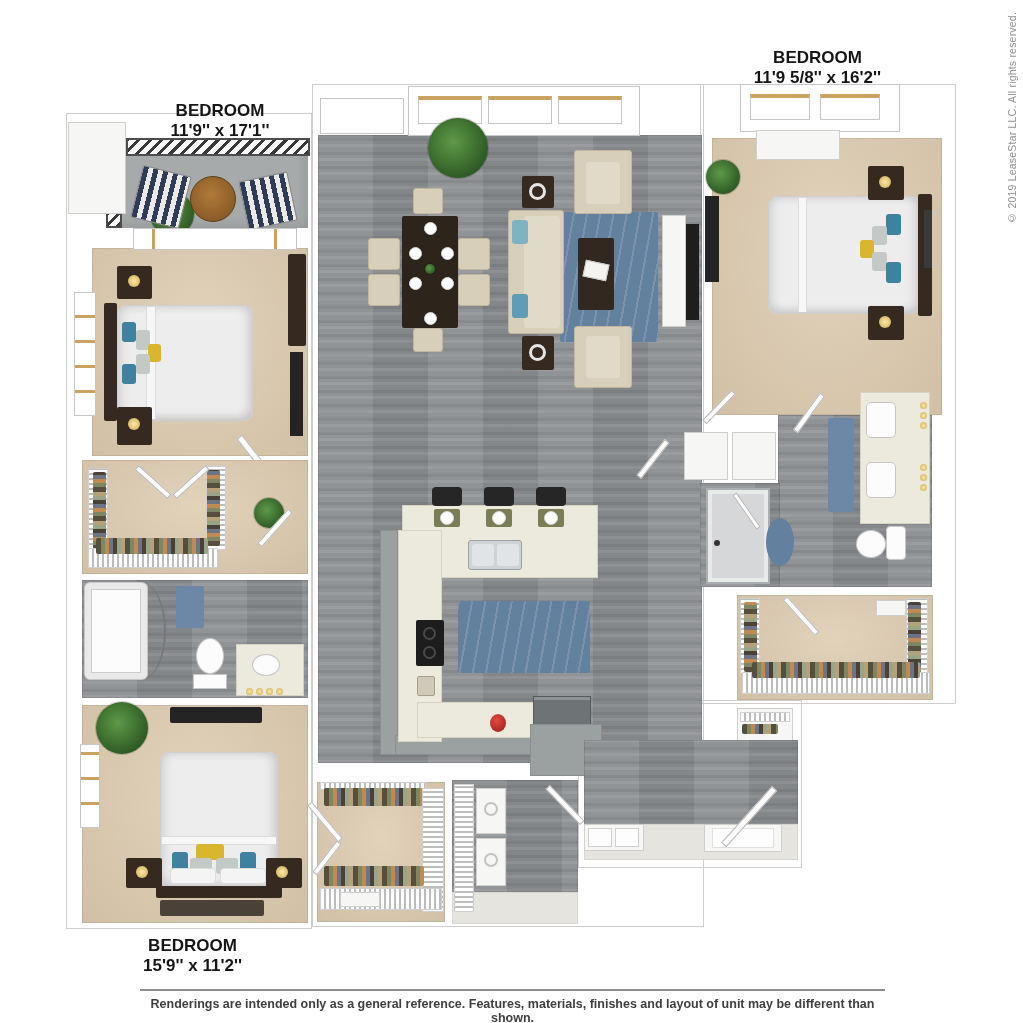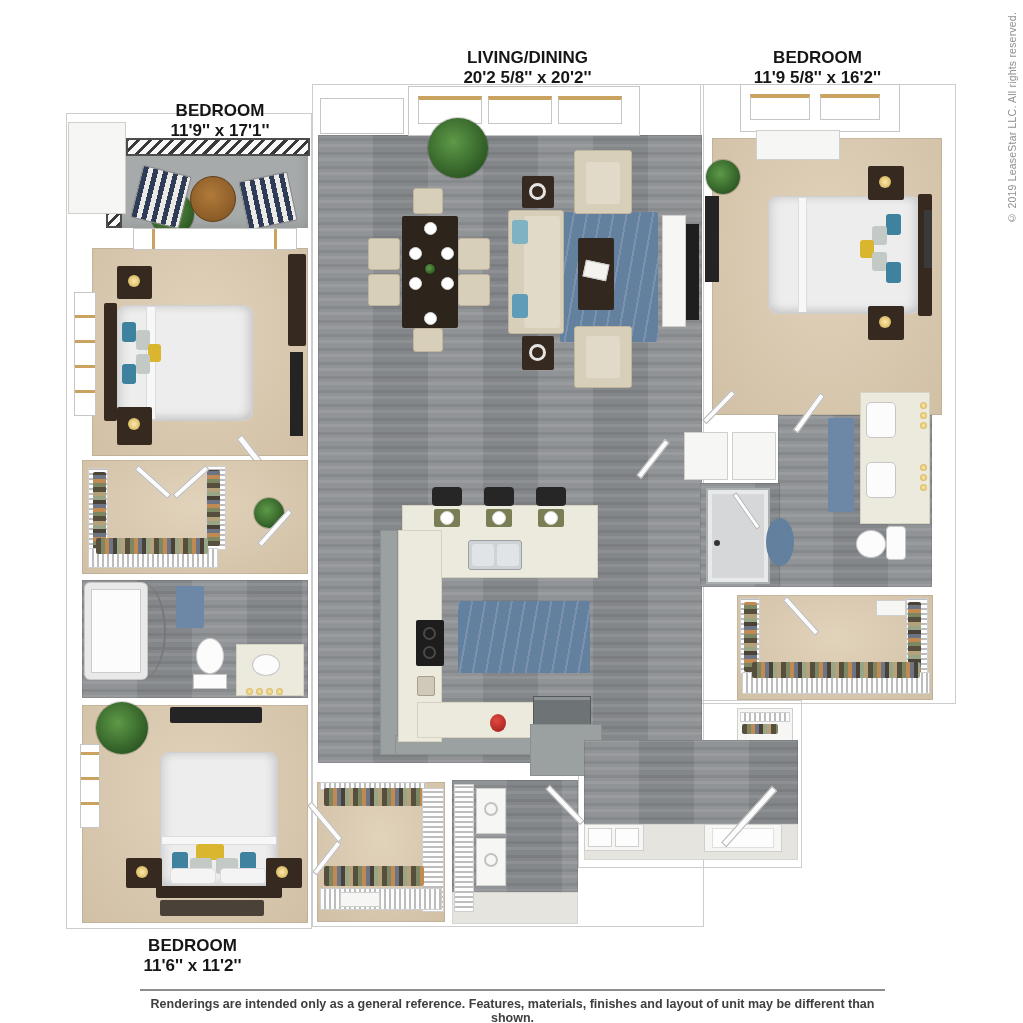--- a/index.html
+++ b/index.html
@@ -280,30 +280,26 @@
   <div class="f" style="left:588px;top:828px;width:24px;height:19px;background:#fdfdfd;border:1px solid #cfcfcc;"></div>
   <div class="f" style="left:615px;top:828px;width:24px;height:19px;background:#fdfdfd;border:1px solid #cfcfcc;"></div>
   <div class="f white-f" style="left:704px;top:824px;width:78px;height:28px;"></div>
   <div class="f" style="left:712px;top:828px;width:62px;height:20px;background:#fdfdfd;border:1px solid #e0e0dd;"></div>
   <div class="f door" style="left:772px;top:786px;width:7px;height:76px;transform:rotate(42deg);transform-origin:top left;"></div>
 
   <div class="roomlabel" style="left:120px;top:101px;width:200px;">
     <div>BEDROOM</div>
     <div>11'9'' x 17'1''</div>
   </div>
-  <div class="roomlabel" style="left:430px;top:48px;width:195px;">
-    <div>LIVING/DINING</div>
-    <div>20'2 5/8'' x 20'2''</div>
-  </div>
   <div class="roomlabel" style="left:735px;top:48px;width:165px;">
     <div>BEDROOM</div>
     <div>11'9 5/8'' x 16'2''</div>
   </div>
   <div class="roomlabel" style="left:110px;top:936px;width:165px;">
     <div>BEDROOM</div>
-    <div>11'6'' x 11'2''</div>
+    <div>15'9'' x 11'2''</div>
   </div>
 
   <div class="copyright">© 2019 LeaseStar LLC. All rights reserved.</div>
 
   <div class="disclaimer">Renderings are intended only as a general reference. Features, materials, finishes and layout of unit may be different than shown.</div>
 
 </div>
 
 </body></html>

